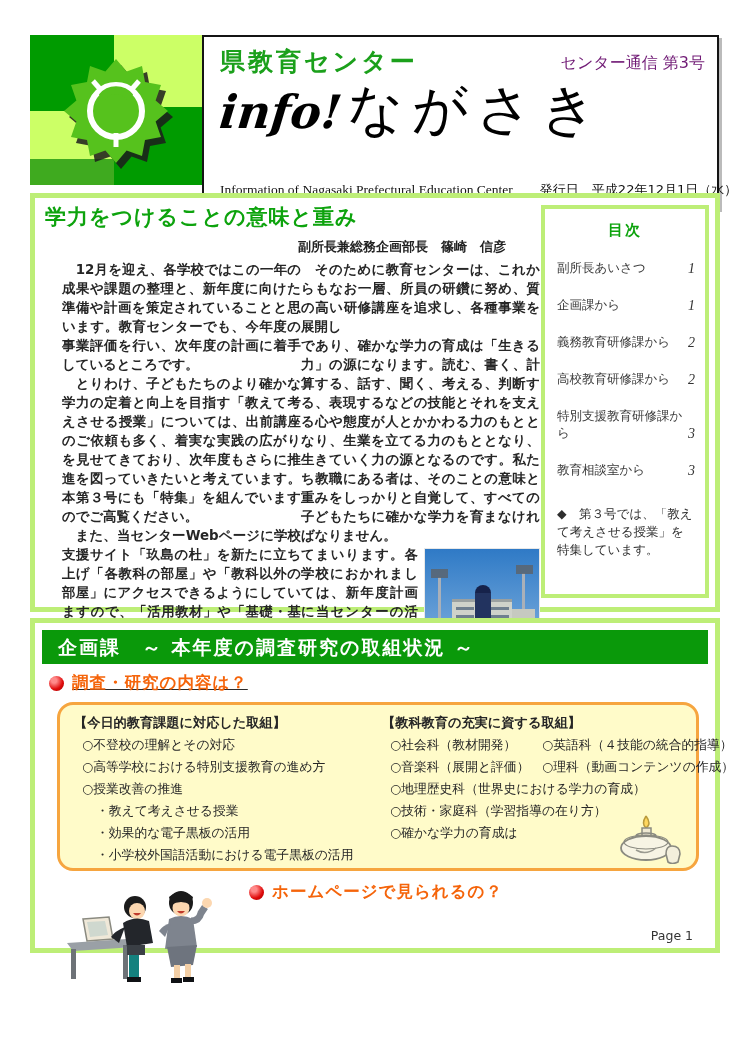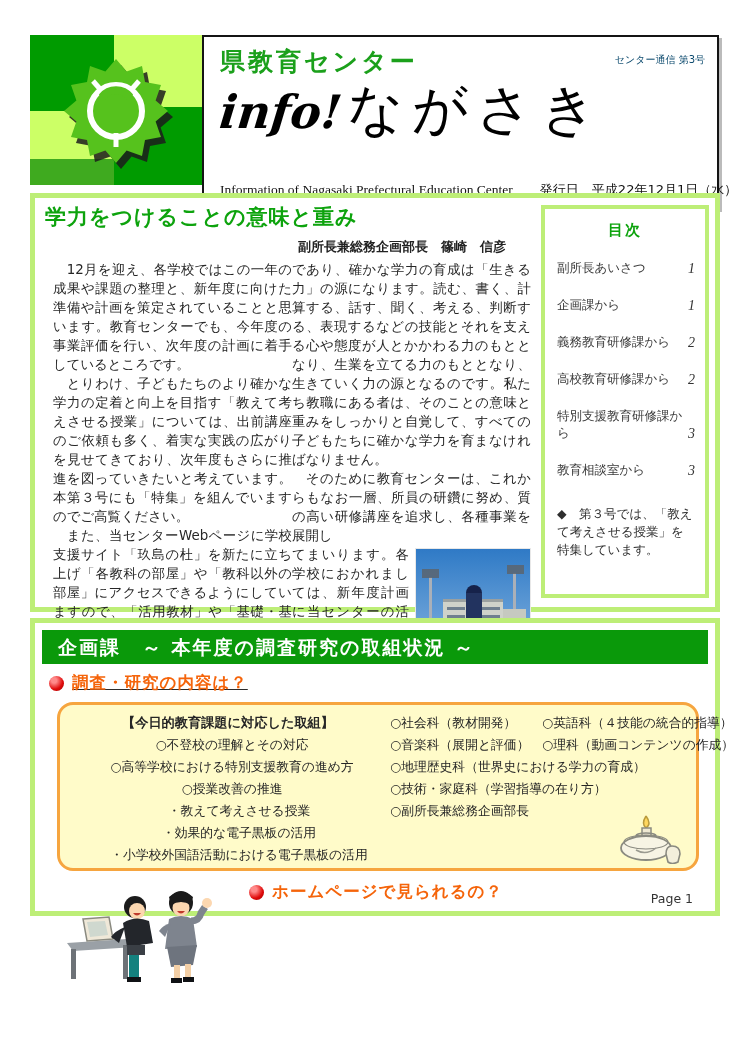--- a/index.html
+++ b/index.html
@@ -6,57 +6,57 @@
   .page{position:relative;width:749px;height:1060px;background:#fff;overflow:hidden;
         font-family:"DejaVu Sans","Liberation Sans",sans-serif;color:#2b2b2b;}
   .abs{position:absolute;}
 
   
   .logo{left:30px;top:35px;width:172px;height:150px;overflow:hidden;}
   .logo .cell{position:absolute;}
   .banner{left:202px;top:35px;width:517px;height:174px;background:#fff;border:2px solid #141414;
           box-shadow:3px 3px 0 rgba(60,60,60,.35);box-sizing:border-box;}
   .org{position:absolute;left:16px;top:8px;font-size:25px;font-weight:bold;color:#1ba01b;letter-spacing:3px;}
-  .issue{position:absolute;right:12px;top:16px;font-size:10px;color:#0c4a6e;margin-left:28px;}
+  .issue{position:absolute;right:12px;top:16px;font-size:16px;color:#701a75;margin-left:28px;}
   .title-row{position:absolute;left:16px;top:36px;display:flex;align-items:baseline;}
   .t-script{font-family:"DejaVu Serif","Liberation Serif",serif;font-style:italic;font-weight:bold;
             font-size:46px;color:#000;transform:skewX(-6deg);margin-right:6px;}
   .t-main{font-size:55px;color:#000;letter-spacing:8px;font-weight:500;}
   .subline{position:absolute;left:16px;bottom:8px;white-space:nowrap;}
   .sub-en{font-family:"Liberation Serif","DejaVu Serif",serif;font-size:13.5px;color:#111;}
   .sub-date{font-size:13px;color:#111;margin-left:22px;}
 
   
   .sec1{left:30px;top:193px;width:690px;height:419px;border:5px solid #bdee77;box-sizing:border-box;background:#fff;}
   .art-title{position:absolute;left:10px;top:5px;font-size:21px;font-weight:bold;color:#0da30d;letter-spacing:1px;}
   .byline{position:absolute;left:263px;top:40px;font-size:13px;font-weight:bold;color:#222;}
-  .cols{position:absolute;left:18px;top:62px;width:486px;display:flex;gap:0;}
+  .cols{position:absolute;left:27px;top:62px;width:486px;display:flex;gap:0;font-weight:bold;}
   .col{width:239px;font-size:13.4px;line-height:19px;text-align:justify;word-break:break-all;color:#262626;}
   .photo{float:right;width:114px;height:148px;margin:3px 0 2px 6px;border:1px solid #e8e8e8;}
   .sidebar{position:absolute;right:6px;top:7px;width:168px;height:393px;border:4px solid #bdee77;box-sizing:border-box;background:#fff;}
   .toc-head{text-align:center;font-size:15px;font-weight:bold;color:#0da30d;margin:12px 0 20px;letter-spacing:2px;}
   .toc-item{display:flex;justify-content:space-between;align-items:flex-end;margin:0 10px 20px 12px;
             font-size:12.5px;color:#3a3a3a;}
   .toc-page{font-family:"Liberation Serif","DejaVu Serif",serif;font-style:italic;font-size:14px;color:#333;}
   .toc-item .small{font-size:10.5px;line-height:15px;display:block;}
   .toc-note{margin:26px 10px 0 12px;font-size:12.5px;line-height:18px;color:#2e2e2e;}
 
   
-  .sec2{left:30px;top:618px;width:690px;height:298px;border:5px solid #bdee77;box-sizing:border-box;background:#fff;}
+  .sec2{left:30px;top:618px;width:690px;height:335px;border:5px solid #bdee77;box-sizing:border-box;background:#fff;}
   .bar{margin:7px;height:34px;background:#0a990a;color:#fff;font-size:19px;font-weight:bold;
        line-height:34px;padding-left:16px;letter-spacing:2px;}
   .qhead{display:flex;align-items:center;gap:8px;}
   .q1{margin:8px 0 0 14px;text-decoration:underline;}
   .ball{width:15px;height:15px;border-radius:50%;
         background:radial-gradient(circle at 34% 30%, #ff8a8a 0 18%, #e00b0b 60%, #990000 100%);flex:0 0 15px;}
   .qtitle{font-size:16.5px;font-weight:bold;color:#f5640a;letter-spacing:1px;}
   .qlines{margin:6px 12px 0 30px;font-size:13.2px;line-height:20px;color:#262626;}
   .ybox{position:relative;margin:8px 16px 0 22px;height:152px;background:#fffbc9;border:3px solid #f6a53f;
         border-radius:16px;padding:7px 12px 4px 14px;box-sizing:content-box;display:flex;}
-  .ybox .lcol{width:308px;flex:0 0 308px;text-align:center;}
+  .ybox .lcol{width:308px;flex:0 0 308px;}
   .ybox .rcol{flex:1;}
   .brow{font-size:12.8px;line-height:22px;color:#262626;white-space:nowrap;}
   .bhead{font-weight:bold;font-size:13.2px;}
   .l1{padding-left:8px;}
   .l2{padding-left:22px;}
   .pair span:first-child{display:inline-block;width:152px;}
   .lamp{position:absolute;right:8px;bottom:4px;}
   .q2{margin:10px 4px 0 214px;}
   .q2text{margin:5px 14px 0 212px;font-size:13.2px;line-height:20px;text-align:justify;word-break:break-all;color:#262626;}
   .pagenum{position:absolute;right:22px;bottom:5px;font-size:12.5px;color:#333;}
@@ -102,22 +102,22 @@
     <div class="byline">副所長兼総務企画部長　篠崎　信彦</div>
 
     <div class="cols">
       <div class="col">
         <div>　12月を迎え、各学校ではこの一年の成果や課題の整理と、新年度に向けた準備や計画を策定されていることと思います。教育センターでも、今年度の事業評価を行い、次年度の計画に着手しているところです。</div>
         <div>　とりわけ、子どもたちのより確かな学力の定着と向上を目指す「教えて考えさせる授業」については、出前講座のご依頼も多く、着実な実践の広がりを見せてきており、次年度もさらに推進を図っていきたいと考えています。本第３号にも「特集」を組んでいますのでご高覧ください。</div>
         <div>　また、当センターWebページに学校支援サイト「玖島の杜」を新たに立ち上げ「各教科の部屋」や「教科以外の部屋」にアクセスできるようにしていますので、「活用教材」や「基礎・基本チャレンジ問題」とともにぜひご活用ください。</div>
         <div>　「学力をつけることは学校教育の使命」</div>
       </div>
       <div class="col">
+        <div>　そのために教育センターは、これからもなお一層、所員の研鑽に努め、質の高い研修講座を追求し、各種事業を展開し</div>
         <div>であり、確かな学力の育成は「生きる力」の源になります。読む、書く、計算する、話す、聞く、考える、判断する、表現するなどの技能とそれを支える心や態度が人とかかわる力のもととなり、生業を立てる力のもととなり、生きていく力の源となるのです。私たち教職にある者は、そのことの意味と重みをしっかりと自覚して、すべての子どもたちに確かな学力を育まなければなりません。</div>
-        <div>　そのために教育センターは、これからもなお一層、所員の研鑽に努め、質の高い研修講座を追求し、各種事業を展開し</div>
         <div>
           <svg class="photo" viewBox="0 0 114 148">
             <defs>
               <linearGradient id="sky" x1="0" y1="0" x2="0" y2="1">
                 <stop offset="0" stop-color="#2f7ac6"></stop>
                   <stop offset="1" stop-color="#a5c9ea"></stop>
               </linearGradient>
             </defs>
             <rect width="114" height="148" fill="url(#sky)"></rect>
             <rect x="13" y="28" width="3" height="68" fill="#aab0b8"></rect>
@@ -196,29 +196,30 @@
       <div class="lcol">
         <div class="brow bhead">【今日的教育課題に対応した取組】</div>
         <div class="brow l1">○不登校の理解とその対応</div>
         <div class="brow l1">○高等学校における特別支援教育の進め方</div>
         <div class="brow l1">○授業改善の推進</div>
         <div class="brow l2">・教えて考えさせる授業</div>
         <div class="brow l2">・効果的な電子黒板の活用</div>
         <div class="brow l2">・小学校外国語活動における電子黒板の活用</div>
       </div>
       <div class="rcol">
+        <div class="brow bhead">【教科教育の充実に資する取組】</div>
         <div class="brow l1 pair">
           <span>○社会科（教材開発）</span><span>○英語科（４技能の統合的指導）</span>
         </div>
         <div class="brow l1 pair">
           <span>○音楽科（展開と評価）</span><span>○理科（動画コンテンツの作成）</span>
         </div>
         <div class="brow l1">○地理歴史科（世界史における学力の育成）</div>
         <div class="brow l1">○技術・家庭科（学習指導の在り方）</div>
-        <div class="brow l1">○副所長兼総務企画部長</div>
+        <div class="brow l1">○確かな学力の育成は</div>
       </div>
       <svg class="lamp" width="72" height="62" viewBox="0 0 72 62">
         <path d="M30,14 q-5,8 0,12 q6,-4 0,-12" fill="#ffd75e" stroke="#b99a3c" stroke-width="1.5"></path>
         <rect x="26" y="26" width="9" height="8" fill="#efe9d2" stroke="#8a8a80" stroke-width="1.5"></rect>
         <ellipse cx="30" cy="34" rx="10" ry="3" fill="none" stroke="#8a8a80" stroke-width="1.5"></ellipse>
         <ellipse cx="30" cy="46" rx="25" ry="12" fill="#f7f4e4" stroke="#8a8a80" stroke-width="1.8"></ellipse>
         <ellipse cx="30" cy="40" rx="22" ry="7" fill="none" stroke="#8a8a80" stroke-width="1.2"></ellipse>
         <path d="M20,48 q10,6 20,-2" fill="none" stroke="#9a9a90" stroke-width="1.5"></path>
         <path d="M56,44 q8,0 8,8 l-2,8 q-6,3 -10,0 l-2,-8 q0,-8 6,-8" fill="#f3efdc" stroke="#8a8a80" stroke-width="1.6"></path>
       </svg>

